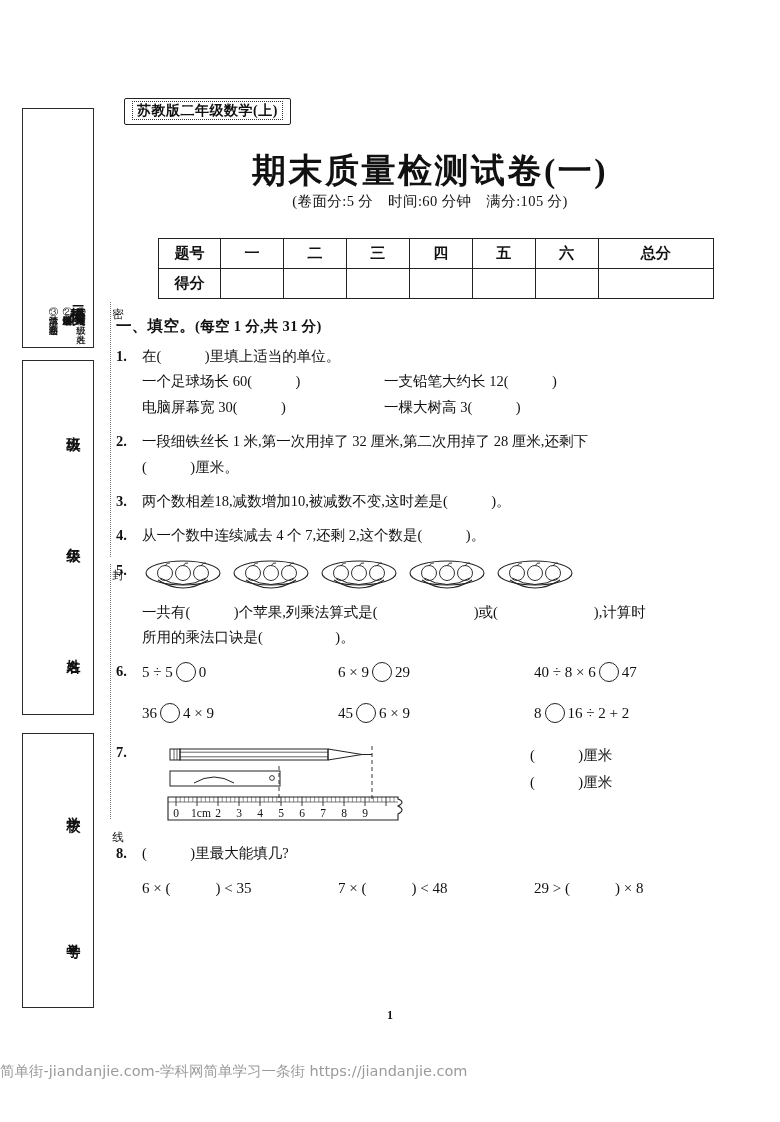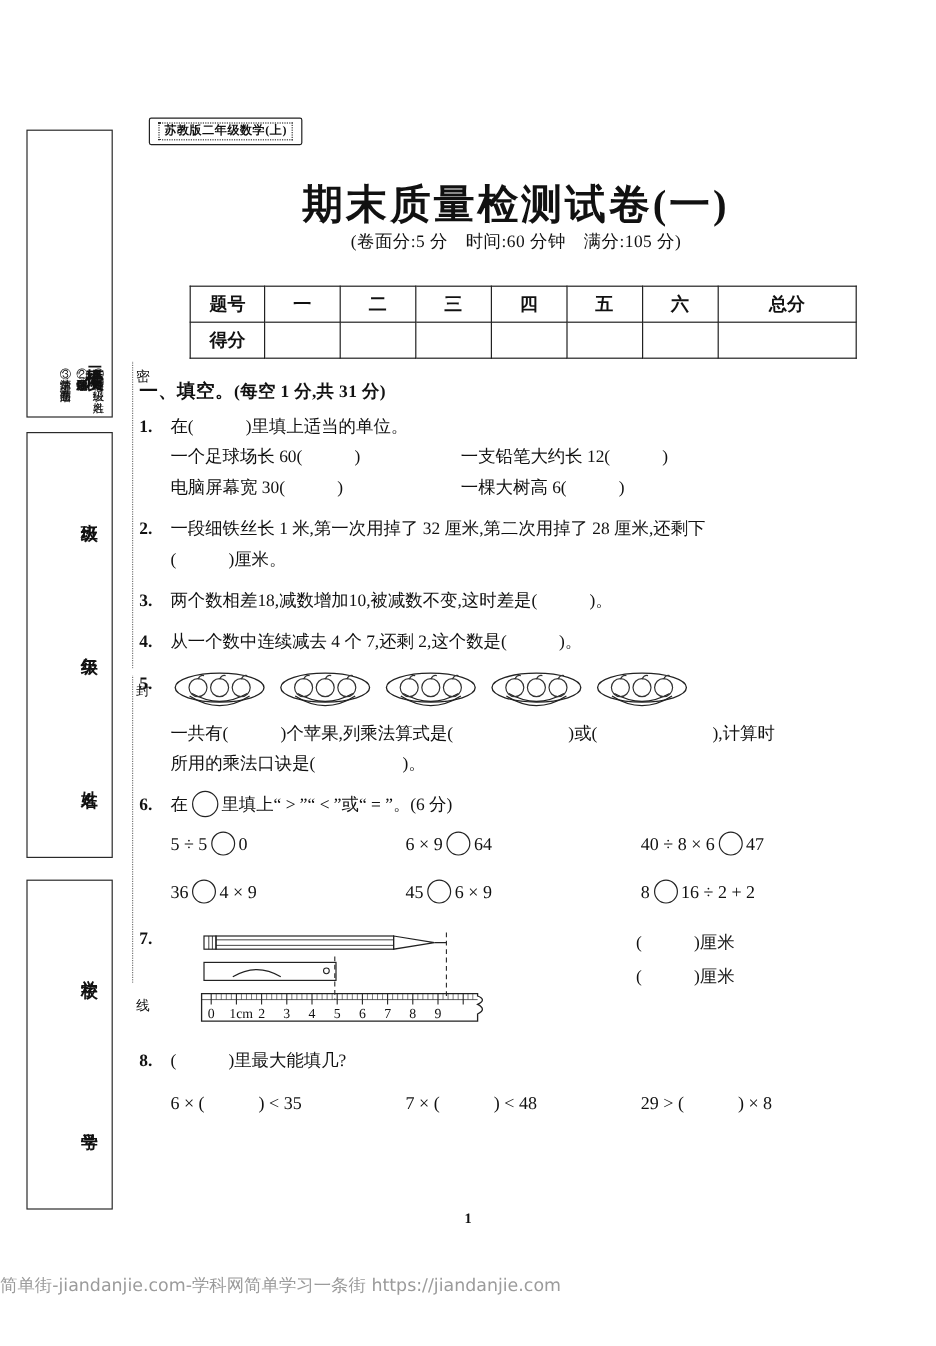--- a/index.html
+++ b/index.html
@@ -103,21 +103,21 @@
     writing-mode: vertical-rl;
     text-orientation: upright;
   }
 
   
   #version-badge {
     position: absolute; left: 124px; top: 98px;
     border: 1.3px solid #222;
     border-radius: 2px;
     padding: 3px 7px 4px 7px;
-    font-size: 10px;
+    font-size: 14px;
     font-weight: 600;
     letter-spacing: 0.5px;
     background: #fff;
   }
   #version-badge .inner {
     border: 1.2px dotted #333;
     padding: 1px 4px;
     white-space: nowrap;
   }
 
@@ -309,21 +309,21 @@
 
   <div class="q">
     <span class="num">1.</span>
     <div class="qline">在(　　　)里填上适当的单位。</div>
     <div class="sub2">
       <div class="col-a">一个足球场长 60(　　　)</div>
       <div>一支铅笔大约长 12(　　　)</div>
     </div>
     <div class="sub2">
       <div class="col-a">电脑屏幕宽 30(　　　)</div>
-      <div>一棵大树高 6(　　　)</div>
+      <div>一棵大树高 3(　　　)</div>
     </div>
   </div>
 
   <div class="q">
     <span class="num">2.</span>
     <div class="qline">一段细铁丝长 1 米,第一次用掉了 32 厘米,第二次用掉了 28 厘米,还剩下</div>
     <div class="qline">(　　　)厘米。</div>
   </div>
 
   <div class="q">
@@ -394,25 +394,24 @@
         <circle cx="57" cy="15" r="7.5" fill="none" stroke="#333" stroke-width="1"></circle>
         <path d="M57 8 Q59 4 62 5" fill="none" stroke="#333" stroke-width="1"></path>
       </svg>
     </div>
     <div class="qline"><span>一共有(　　　)个苹果,列乘法算式是(</span><span style="display:inline-block;width:96px"></span><span>)或(</span><span style="display:inline-block;width:96px"></span><span>),计算时</span></div>
     <div class="qline">所用的乘法口诀是(　　　　　)。</div>
   </div>
 
   <div class="q">
     <span class="num">6.</span>
-    <div class="qline"><span>在</span><span class="circ big"></span><span>里填上“ &gt; ”“ &lt; ”或“ = ”。(6 分)</span></div>
     <div class="cmp-grid">
       <div class="cmp-row">
         <div class="cmp-cell"><span>5 ÷ 5</span><span class="circ"></span><span>0</span></div>
-        <div class="cmp-cell"><span>6 × 9</span><span class="circ"></span><span>64</span></div>
+        <div class="cmp-cell"><span>6 × 9</span><span class="circ"></span><span>29</span></div>
         <div class="cmp-cell"><span>40 ÷ 8 × 6</span><span class="circ"></span><span>47</span></div>
       </div>
       <div class="cmp-row">
         <div class="cmp-cell"><span>36</span><span class="circ"></span><span>4 × 9</span></div>
         <div class="cmp-cell"><span>45</span><span class="circ"></span><span>6 × 9</span></div>
         <div class="cmp-cell"><span>8</span><span class="circ"></span><span>16 ÷ 2 + 2</span></div>
       </div>
     </div>
   </div>
 

